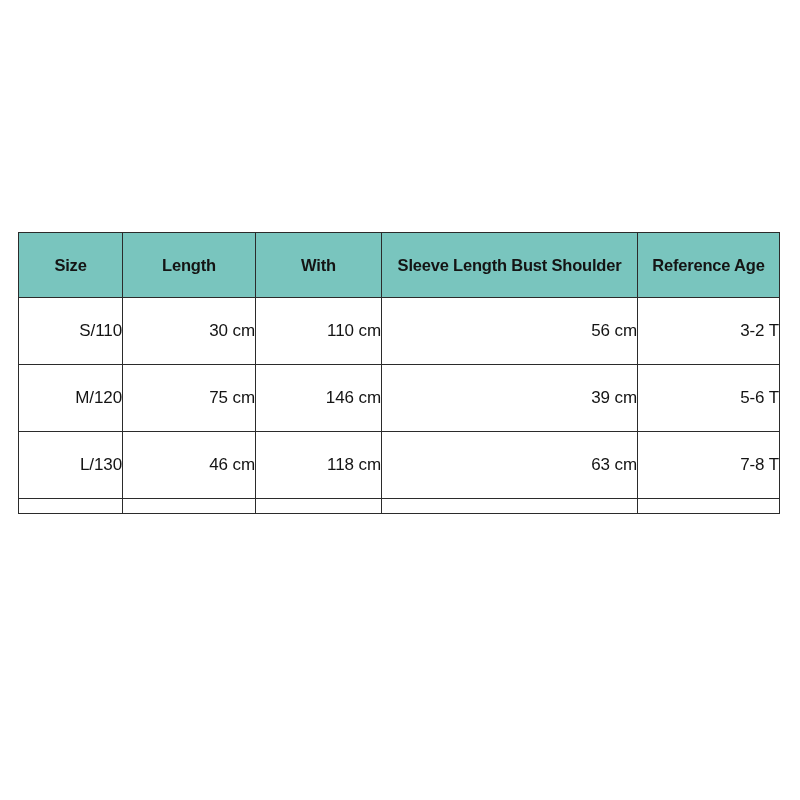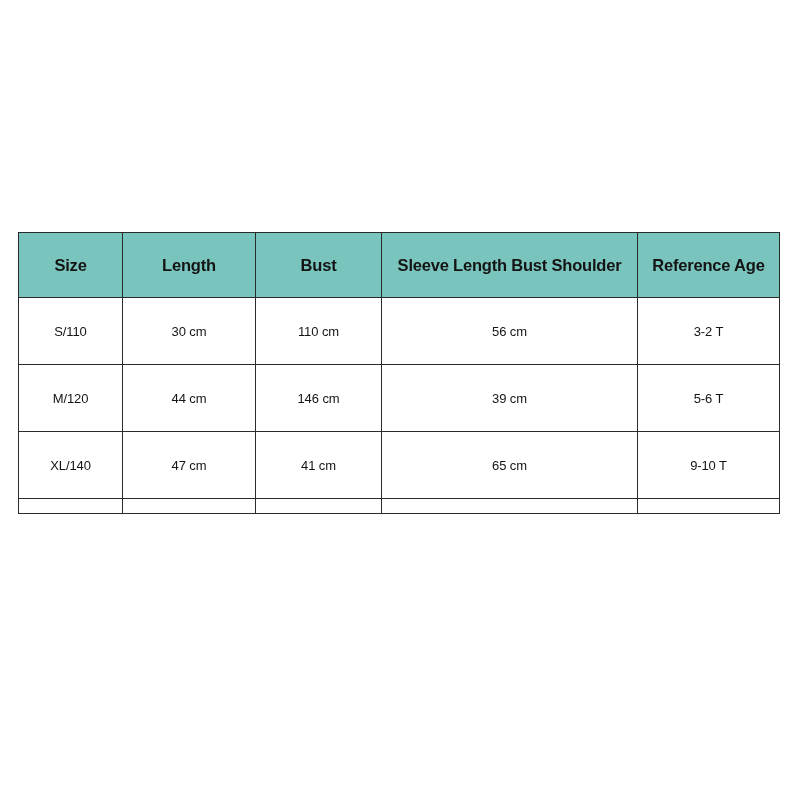--- a/index.html
+++ b/index.html
@@ -51,23 +51,24 @@
     font-weight: bold;
     font-size: 16.5px;
     letter-spacing: -0.2px;
     font-family: "Liberation Sans", sans-serif;
     margin-left: 24px;
   }
 
   table.size-chart tbody td {
     height: 66px;
     font-weight: normal;
-    font-size: 13px;
+    font-size: 17px;
     letter-spacing: -0.1px;
     background: #ffffff;
+    text-align: right;
   }
 
   table.size-chart tbody tr.filler-row td {
     height: 14px;
   }
 </style>
 </head>
 <body>
 
 <div id="size-chart-wrap">
@@ -76,46 +77,46 @@
       <col class="c-size">
       <col class="c-length">
       <col class="c-bust">
       <col class="c-sleeve">
       <col class="c-age">
     </colgroup>
     <thead>
       <tr>
         <th>Size</th>
         <th>Length</th>
-        <th>Bust</th>
+        <th>With</th>
         <th>Sleeve Length Bust Shoulder</th>
         <th>Reference Age</th>
       </tr>
     </thead>
     <tbody>
       <tr>
         <td>S/110</td>
         <td>30 cm</td>
         <td>110 cm</td>
         <td>56 cm</td>
         <td>3-2 T</td>
       </tr>
       <tr>
         <td>M/120</td>
-        <td>44 cm</td>
+        <td>75 cm</td>
         <td>146 cm</td>
         <td>39 cm</td>
         <td>5-6 T</td>
       </tr>
       <tr>
-        <td>XL/140</td>
-        <td>47 cm</td>
-        <td>41 cm</td>
-        <td>65 cm</td>
-        <td>9-10 T</td>
+        <td>L/130</td>
+        <td>46 cm</td>
+        <td>118 cm</td>
+        <td>63 cm</td>
+        <td>7-8 T</td>
       </tr>
       <tr class="filler-row">
         <td></td>
         <td></td>
         <td></td>
         <td></td>
         <td></td>
       </tr>
     </tbody>
   </table>

